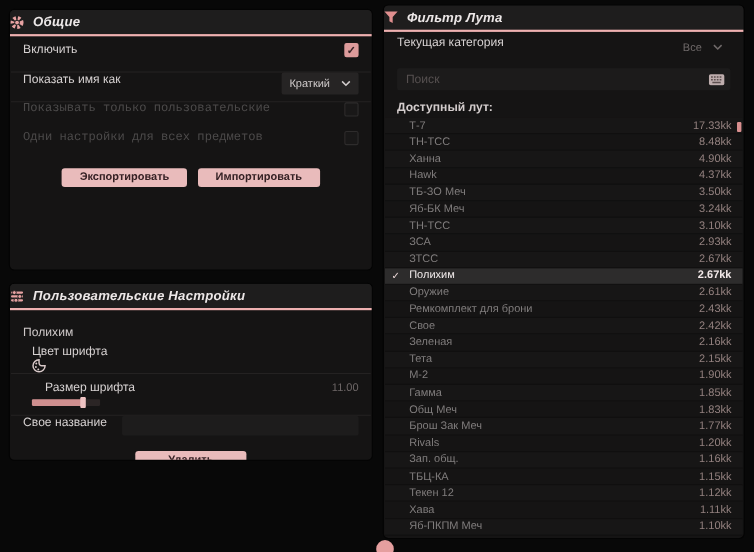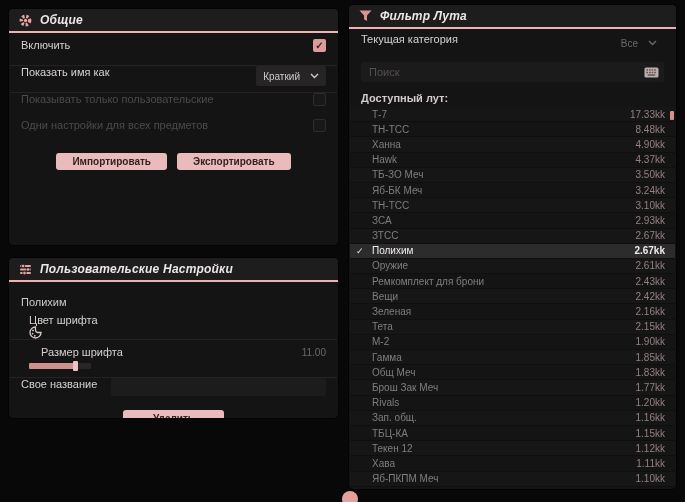--- a/index.html
+++ b/index.html
@@ -14,35 +14,35 @@
     position:absolute;
     background:#151414;
     border:1px solid #040404;
     border-radius:5px;
     overflow:hidden;
   }
   .panel-header {
     height:24px;
     background:#1e1d1d;
     display:flex; align-items:center; gap:8px;
-    padding:0 10px;
+    padding:0 0;
     border-bottom:2px solid #efb1b1;
   }
   .panel-title {
     font-size:12px; font-weight:bold; font-style:italic;
     color:#ece7e7; letter-spacing:.2px;
   }
   .panel-body { padding:6px 0 0 0; }
   .row {
     display:flex; align-items:flex-start; justify-content:space-between;
     padding:0 12px; min-height:26px;
   }
   .sep { height:1px; background:#242222; margin:0 1px; }
   .label { font-size:11px; color:#d6d1d1; }
-  .label.dim { color:#4c4a4a; }
+  .label.dim { color:#4c4a4a;font-family:Liberation Mono, monospace; }
   .checkbox {
     width:13px; height:13px; border-radius:2px;
     background:#dd9b9b; display:flex; align-items:center; justify-content:center;
     font-size:10px; font-weight:bold; color:#392326;
   }
   .checkbox.empty { background:#191818; border:1px solid #2e2c2c; color:transparent; }
   .dropdown {
     background:#262424; border-radius:2px; height:20px;
     display:flex; align-items:center; gap:10px; padding:0 7px;
     font-size:10px; color:#d0cbcb;
@@ -136,22 +136,22 @@
     <div class="sep"></div>
     <div class="row">
       <span class="label dim">Показывать только пользовательские</span>
       <span class="checkbox empty"></span>
     </div>
     <div class="row">
       <span class="label dim">Одни настройки для всех предметов</span>
       <span class="checkbox empty"></span>
     </div>
     <div class="btn-row">
+      <button class="btn">Экспортировать</button>
       <button class="btn">Импортировать</button>
-      <button class="btn">Экспортировать</button>
     </div>
   </div>
 </div>
 
 <div class="panel" style="left:8px; top:257px; width:331px; height:162px;">
   <div class="panel-header">
     <span class="icon">
       <svg width="13" height="13" viewBox="0 0 13 13">
         <rect x="1" y="2" width="11" height="2" rx="1" fill="#e7a2a2"></rect>
         <rect x="1" y="5.5" width="11" height="2" rx="1" fill="#e7a2a2"></rect>
@@ -295,21 +295,21 @@
           <span class="row-name">Оружие</span>
           <span class="row-value">2.61kk</span>
         </div>
         <div class="loot-row">
           <span class="row-check"></span>
           <span class="row-name">Ремкомплект для брони</span>
           <span class="row-value">2.43kk</span>
         </div>
         <div class="loot-row">
           <span class="row-check"></span>
-          <span class="row-name">Вещи</span>
+          <span class="row-name">Свое</span>
           <span class="row-value">2.42kk</span>
         </div>
         <div class="loot-row">
           <span class="row-check"></span>
           <span class="row-name">Зеленая</span>
           <span class="row-value">2.16kk</span>
         </div>
         <div class="loot-row">
           <span class="row-check"></span>
           <span class="row-name">Тета</span>

